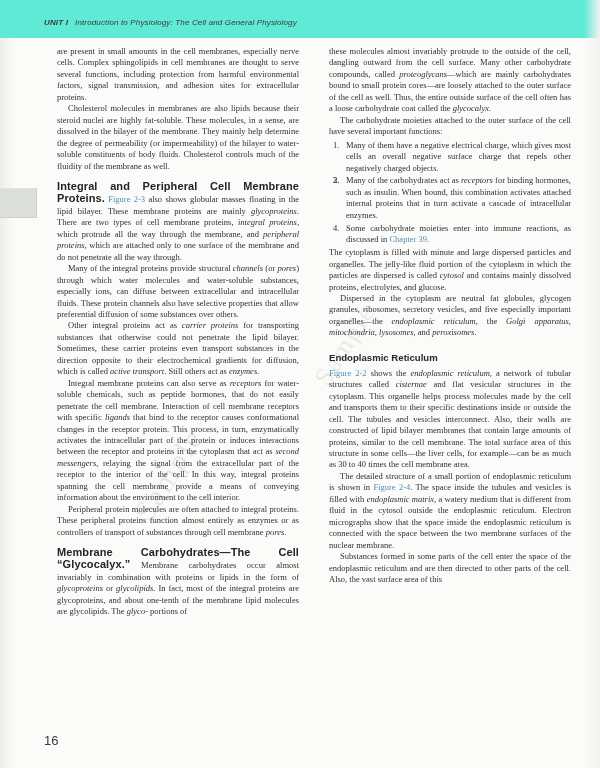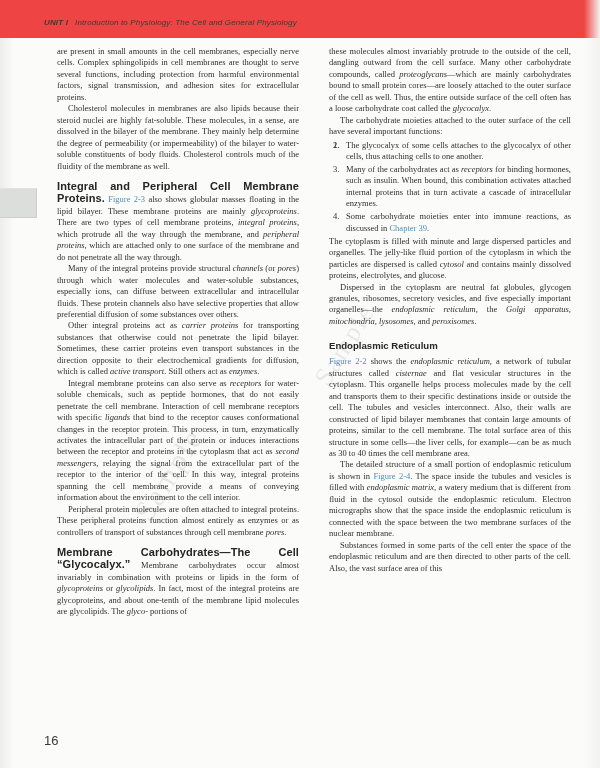--- a/index.html
+++ b/index.html
@@ -32,21 +32,21 @@
     width: 16px; height: 100%;
     background: linear-gradient(to left, #f2f2f0, rgba(255,255,255,0));
     pointer-events: none;
   }
 
   .running-head {
     position: absolute;
     top: 0; left: 0;
     width: 600px;
     height: 38px;
-    background: #ef4444;
+    background: #5eead4;
     box-sizing: border-box;
   }
   .running-head .rh-inner {
     position: absolute;
     left: 44px;
     top: 18px;
     font-size: 8.2px;
     letter-spacing: 0.15px;
     white-space: nowrap;
     color: #3a3a38;
@@ -255,24 +255,24 @@
     <div class="col col-right">
 
       <p>
         <span>these molecules almost invariably protrude to the outside of the cell, dangling outward from the cell surface. Many other carbohydrate compounds, called </span><span class="it">proteoglycans</span><span>—which are mainly carbohydrates bound to small protein cores—are loosely attached to the outer surface of the cell as well. Thus, the entire outside surface of the cell often has a loose carbohydrate coat called the </span><span class="it">glycocalyx</span><span>.</span>
       </p>
 
       <p class="indent">The carbohydrate moieties attached to the outer surface of the cell have several important functions:</p>
 
       <ol class="numlist">
         <li>
-          <span class="num">1.</span>
+          <span class="num">1.</span><span>Many of them have a negative electrical charge, which gives most cells an overall negative surface charge that repels other negatively charged objects.</span>
         </li>
         <li>
-          <span class="num">2.</span><span>The glycocalyx of some cells attaches to the glycocalyx of other cells, thus attaching cells to one another.</span>
+          <span class="num">2.</span>
         </li>
         <li>
           <span class="num">3.</span><span>Many of the carbohydrates act as </span><span class="it">receptors</span><span> for binding hormones, such as insulin. When bound, this combination activates attached internal proteins that in turn activate a cascade of intracellular enzymes.</span>
         </li>
         <li>
           <span class="num">4.</span><span>Some carbohydrate moieties enter into immune reactions, as discussed in </span><span class="lnk">Chapter 39</span><span>.</span>
         </li>
       </ol>
 
 

